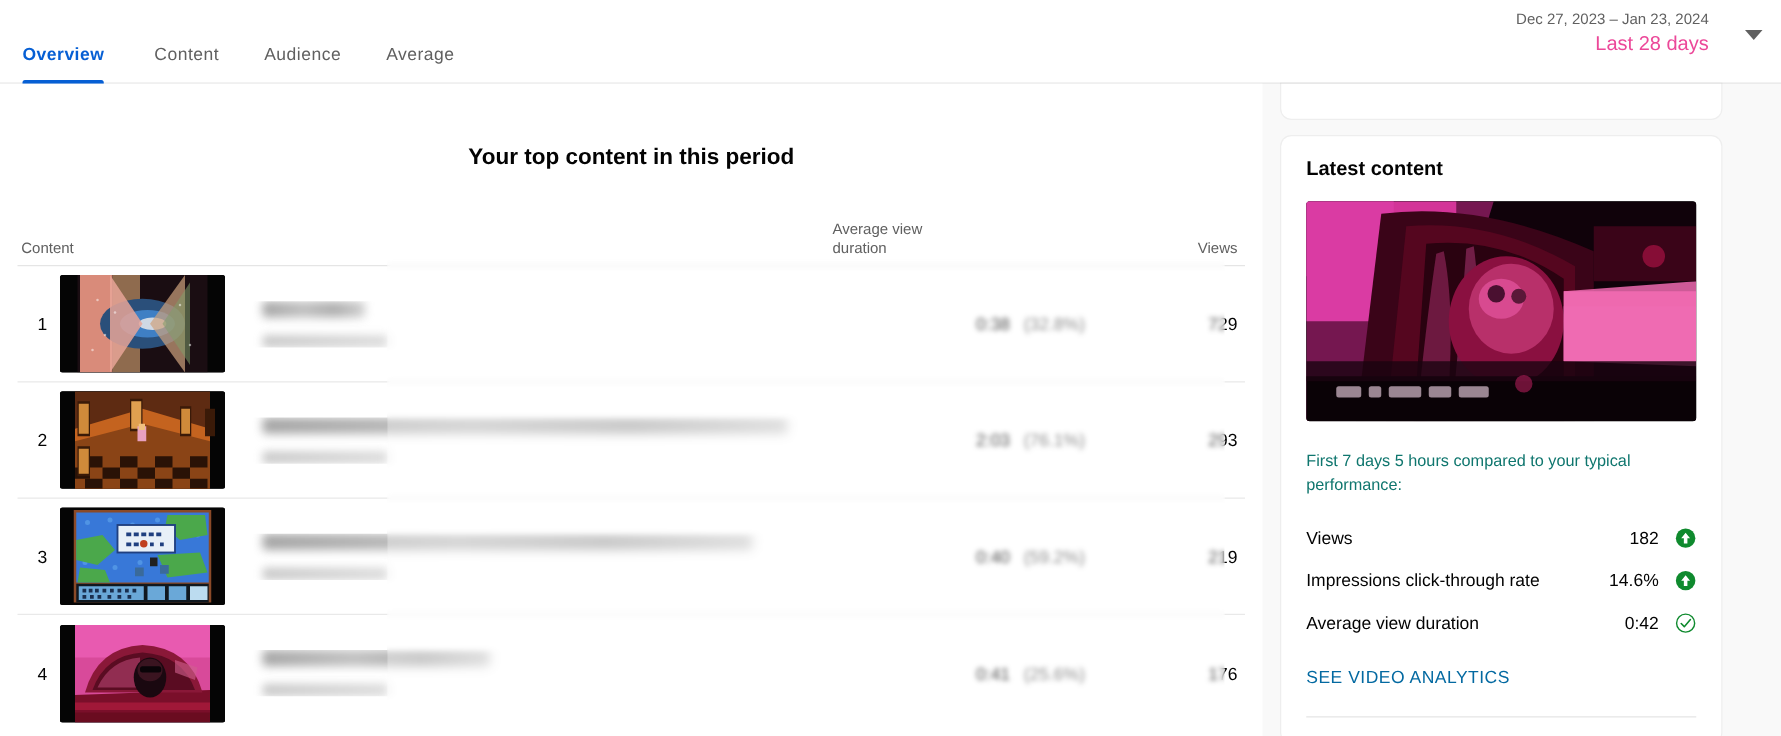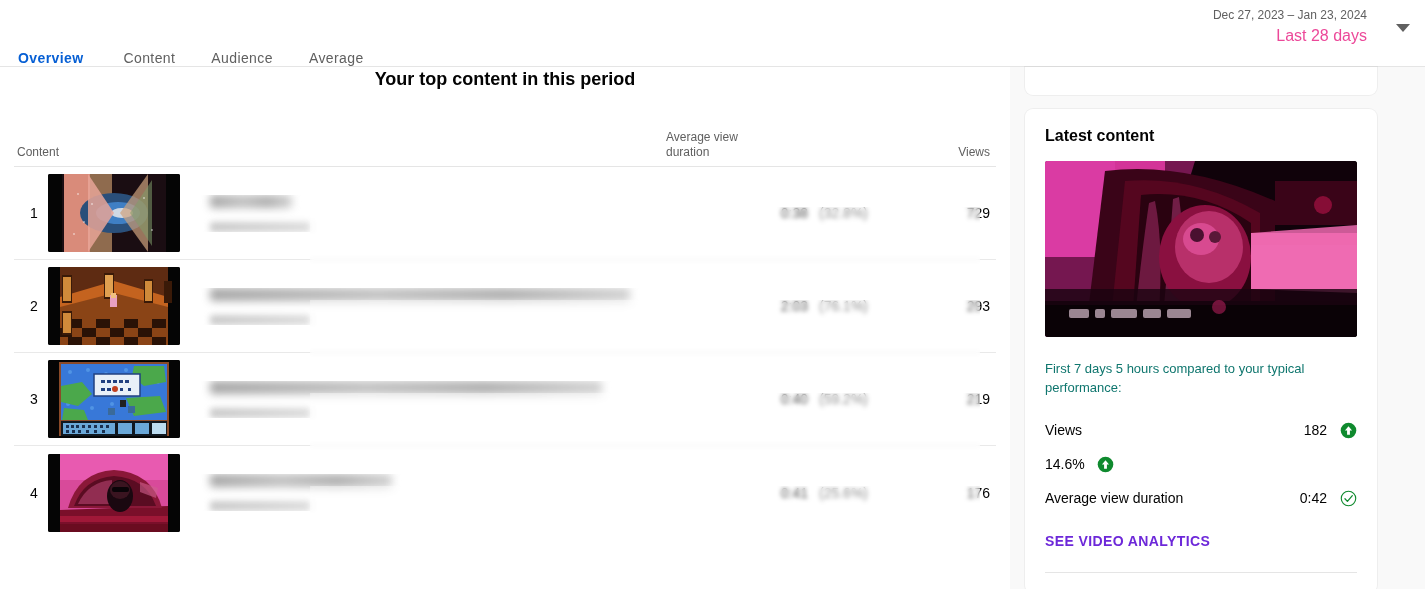--- a/index.html
+++ b/index.html
@@ -27,21 +27,21 @@
     position: absolute;
     top: 0; left: 0;
     width: 1425px;
     height: 67px;
     background: #ffffff;
     border-bottom: 1px solid #e5e5e5;
   }
 
   .tabs {
     position: absolute;
-    left: 0; top: 15px;
+    left: 0; top: 0;
     height: 67px;
     display: flex;
     align-items: flex-end;
     padding-left: 18px;
   }
   .tab {
     position: relative;
     font-size: 14px;
     letter-spacing: .4px;
     color: #606060;
@@ -101,20 +101,21 @@
     height: 522px;
     background: #ffffff;
     overflow: hidden;
   }
 
   .section-title {
     text-align: center;
     font-size: 18px;
     font-weight: bold;
     color: #030303;
+    margin-top: 46px;
     line-height: 24px;
   }
 
   .table {
     margin-top: 34px;
     padding: 0 14px 0 14px;
     position: relative;
   }
 
   .thead {
@@ -293,23 +294,23 @@
     display: flex;
     align-items: center;
     justify-content: center;
   }
   .metric-icon svg { display: block; }
 
   .see-link {
     display: inline-block;
     margin-top: 18px;
     font-size: 14px;
-    font-weight: bold;
+    font-weight: normal;
     letter-spacing: .4px;
-    color: #6d28d9;
+    color: #0369a1;
     text-decoration: none;
     cursor: pointer;
   }
 
   .card-divider {
     height: 1px;
     background: #e5e5e5;
     margin: 22px 0 0 0;
   }
 </style>
@@ -607,20 +608,21 @@
           <div class="metric-value">182</div>
           <div class="metric-icon">
             <svg width="17" height="17" viewBox="0 0 24 24">
               <circle cx="12" cy="12" r="11" fill="#0f8a2e"></circle>
               <path d="M12 6 L17 12 L14 12 L14 18 L10 18 L10 12 L7 12 Z" fill="#ffffff"></path>
             </svg>
           </div>
         </div>
 
         <div class="metric">
+          <div class="metric-label">Impressions click-through rate</div>
           <div class="metric-value">14.6%</div>
           <div class="metric-icon">
             <svg width="17" height="17" viewBox="0 0 24 24">
               <circle cx="12" cy="12" r="11" fill="#0f8a2e"></circle>
               <path d="M12 6 L17 12 L14 12 L14 18 L10 18 L10 12 L7 12 Z" fill="#ffffff"></path>
             </svg>
           </div>
         </div>
 
         <div class="metric">

